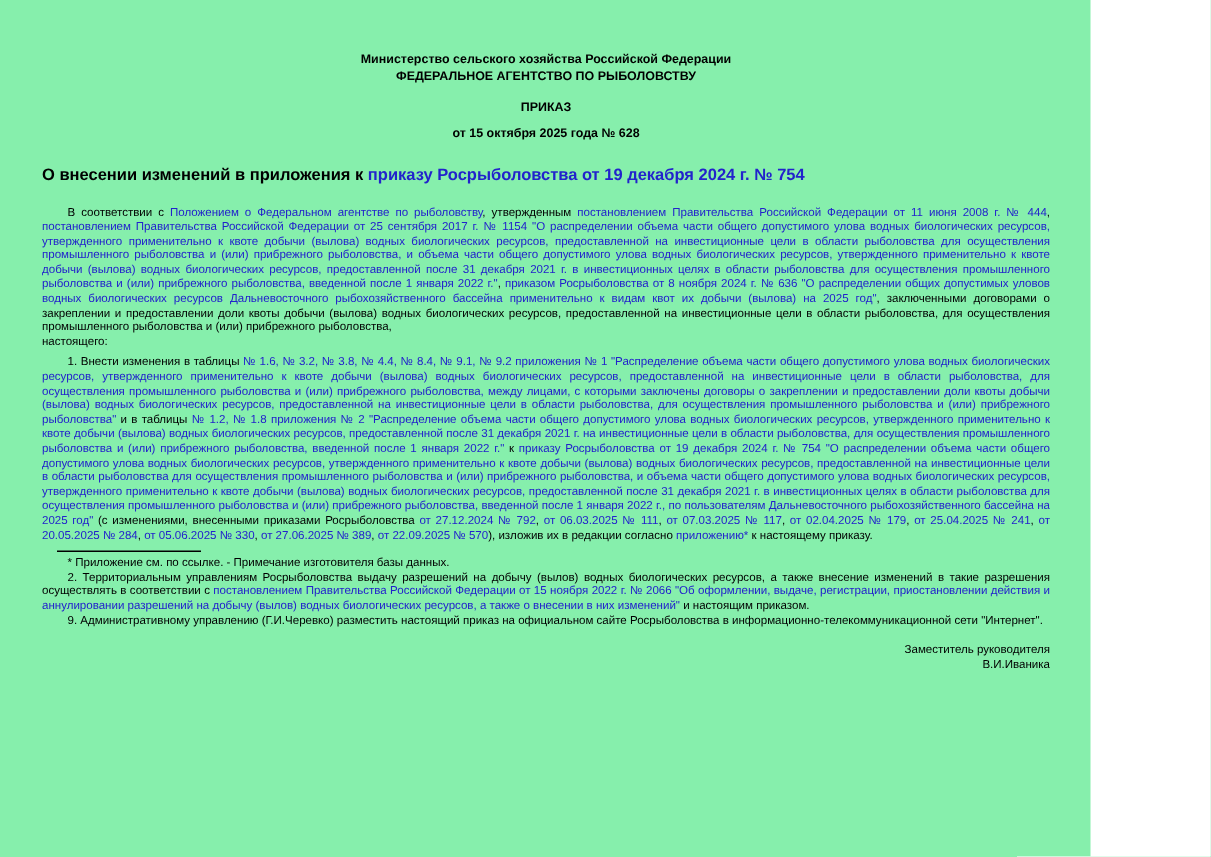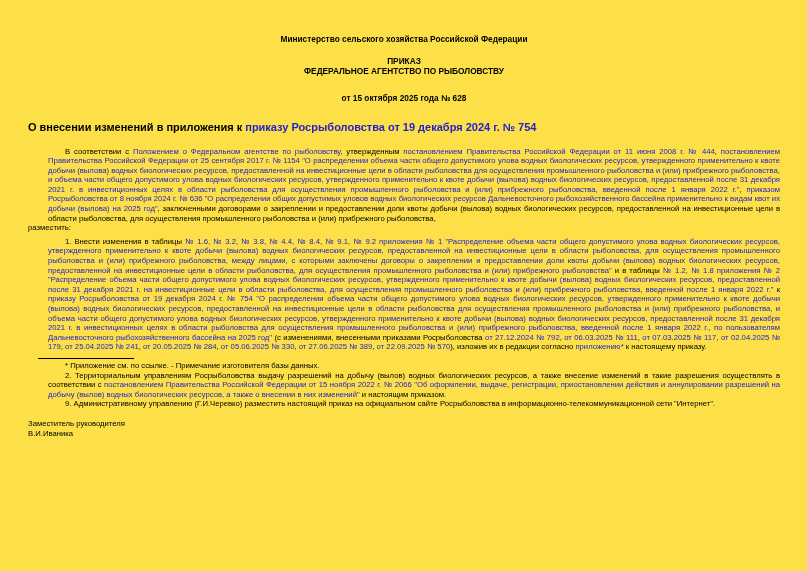--- a/index.html
+++ b/index.html
@@ -1,77 +1,78 @@
 <!DOCTYPE html>
 <html><head>
 <meta charset="utf-8">
 <style>
   html,body { margin:0; padding:0; background:#ffffff; }
   .page {
     position:relative;
-    width:807px; height:571px;
-    background:#fde047;
+    width:727px; height:571px;
+    background:#86efac;
     font-family:"Liberation Sans", sans-serif;
     color:#000000;
     box-sizing:border-box;
     padding:34px 27px 0 28px;
     overflow:hidden;
   }
   .hdr {
     text-align:center;
     font-weight:bold;
     font-size:8.3px;
     line-height:10.5px;
   }
   .doc-type { margin-top:11px; }
-  .doc-date { margin-top:16px; }
+  .doc-date { margin-top:6px; }
   .doc-title {
     text-align:left;
     font-weight:bold;
     font-size:11px;
     line-height:10.5px;
     margin:19px 0 0 0;
   }
   .doc-body {
     margin-top:14px;
     font-size:7.7px;
     line-height:9.6px;
     text-align:justify;
   }
   p.para { margin:0; padding:0; }
-  p.para.indent { text-indent:17px;margin-left:20px; }
+  p.para.indent { text-indent:17px; }
   p.para.gap-before { margin-top:4px; }
   .doc-link { color:#2222cc; }
   .doc-title .doc-link { color:#2222cc; }
   .footnote-rule {
     width:96px;
     border-top:1px solid #000;
     margin:6px 0 2px 10px;
   }
   .signature {
     margin-top:10px;
+    text-align:right;
     font-size:7.7px;
     line-height:9.8px;
   }
 </style>
 </head>
 <body>
 
 <div class="page">
 
   <div class="hdr">Министерство сельского хозяйства Российской Федерации</div>
+  <div class="hdr">ФЕДЕРАЛЬНОЕ АГЕНТСТВО ПО РЫБОЛОВСТВУ</div>
   <div class="hdr doc-type">ПРИКАЗ</div>
-  <div class="hdr">ФЕДЕРАЛЬНОЕ АГЕНТСТВО ПО РЫБОЛОВСТВУ</div>
   <div class="hdr doc-date">от 15 октября 2025 года № 628</div>
 
   <div class="doc-title"><span>О внесении изменений в приложения к </span><span class="doc-link">приказу Росрыболовства от 19 декабря 2024 г. № 754</span></div>
 
   <div class="doc-body">
     <p class="para indent"><span>В соответствии с </span><span class="doc-link">Положением о Федеральном агентстве по рыболовству</span><span>, утвержденным </span><span class="doc-link">постановлением Правительства Российской Федерации от 11 июня 2008 г. № 444</span><span>, </span><span class="doc-link">постановлением Правительства Российской Федерации от 25 сентября 2017 г. № 1154 "О распределении объема части общего допустимого улова водных биологических ресурсов, утвержденного применительно к квоте добычи (вылова) водных биологических ресурсов, предоставленной на инвестиционные цели в области рыболовства для осуществления промышленного рыболовства и (или) прибрежного рыболовства, и объема части общего допустимого улова водных биологических ресурсов, утвержденного применительно к квоте добычи (вылова) водных биологических ресурсов, предоставленной после 31 декабря 2021 г. в инвестиционных целях в области рыболовства для осуществления промышленного рыболовства и (или) прибрежного рыболовства, введенной после 1 января 2022 г."</span><span>, </span><span class="doc-link">приказом Росрыболовства от 8 ноября 2024 г. № 636 "О распределении общих допустимых уловов водных биологических ресурсов Дальневосточного рыбохозяйственного бассейна применительно к видам квот их добычи (вылова) на 2025 год"</span><span>, заключенными договорами о закреплении и предоставлении доли квоты добычи (вылова) водных биологических ресурсов, предоставленной на инвестиционные цели в области рыболовства, для осуществления промышленного рыболовства и (или) прибрежного рыболовства,</span></p>
-    <p class="para"><span>разместить:</span></p>
+    <p class="para"><span>настоящего:</span></p>
     <p class="para indent gap-before"><span>1. Внести изменения в таблицы </span><span class="doc-link">№ 1.6, № 3.2, № 3.8, № 4.4, № 8.4, № 9.1, № 9.2 приложения № 1 "Распределение объема части общего допустимого улова водных биологических ресурсов, утвержденного применительно к квоте добычи (вылова) водных биологических ресурсов, предоставленной на инвестиционные цели в области рыболовства, для осуществления промышленного рыболовства и (или) прибрежного рыболовства, между лицами, с которыми заключены договоры о закреплении и предоставлении доли квоты добычи (вылова) водных биологических ресурсов, предоставленной на инвестиционные цели в области рыболовства, для осуществления промышленного рыболовства и (или) прибрежного рыболовства"</span><span> и в таблицы </span><span class="doc-link">№ 1.2, № 1.8 приложения № 2 "Распределение объема части общего допустимого улова водных биологических ресурсов, утвержденного применительно к квоте добычи (вылова) водных биологических ресурсов, предоставленной после 31 декабря 2021 г. на инвестиционные цели в области рыболовства, для осуществления промышленного рыболовства и (или) прибрежного рыболовства, введенной после 1 января 2022 г."</span><span> к </span><span class="doc-link">приказу Росрыболовства от 19 декабря 2024 г. № 754 "О распределении объема части общего допустимого улова водных биологических ресурсов, утвержденного применительно к квоте добычи (вылова) водных биологических ресурсов, предоставленной на инвестиционные цели в области рыболовства для осуществления промышленного рыболовства и (или) прибрежного рыболовства, и объема части общего допустимого улова водных биологических ресурсов, утвержденного применительно к квоте добычи (вылова) водных биологических ресурсов, предоставленной после 31 декабря 2021 г. в инвестиционных целях в области рыболовства для осуществления промышленного рыболовства и (или) прибрежного рыболовства, введенной после 1 января 2022 г., по пользователям Дальневосточного рыбохозяйственного бассейна на 2025 год"</span><span> (с изменениями, внесенными приказами Росрыболовства </span><span class="doc-link">от 27.12.2024 № 792</span><span>, </span><span class="doc-link">от 06.03.2025 № 111</span><span>, </span><span class="doc-link">от 07.03.2025 № 117</span><span>, </span><span class="doc-link">от 02.04.2025 № 179</span><span>, </span><span class="doc-link">от 25.04.2025 № 241</span><span>, </span><span class="doc-link">от 20.05.2025 № 284</span><span>, </span><span class="doc-link">от 05.06.2025 № 330</span><span>, </span><span class="doc-link">от 27.06.2025 № 389</span><span>, </span><span class="doc-link">от 22.09.2025 № 570</span><span>), изложив их в редакции согласно </span><span class="doc-link">приложению*</span><span> к настоящему приказу.</span></p>
 
     <div class="footnote-rule"></div>
     <p class="para indent"><span>* Приложение см. по ссылке. - Примечание изготовителя базы данных.</span></p>
 
     <p class="para indent"><span>2. Территориальным управлениям Росрыболовства выдачу разрешений на добычу (вылов) водных биологических ресурсов, а также внесение изменений в такие разрешения осуществлять в соответствии с </span><span class="doc-link">постановлением Правительства Российской Федерации от 15 ноября 2022 г. № 2066 "Об оформлении, выдаче, регистрации, приостановлении действия и аннулировании разрешений на добычу (вылов) водных биологических ресурсов, а также о внесении в них изменений"</span><span> и настоящим приказом.</span></p>
     <p class="para indent"><span>9. Административному управлению (Г.И.Черевко) разместить настоящий приказ на официальном сайте Росрыболовства в информационно-телекоммуникационной сети "Интернет".</span></p>
 
     <div class="signature">
       <div>Заместитель руководителя</div>

